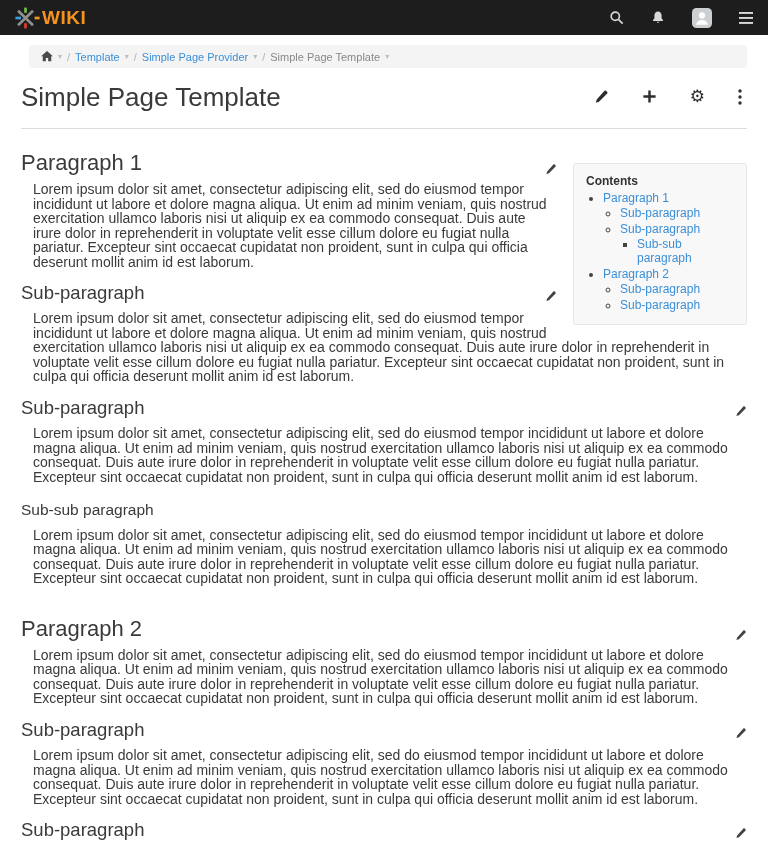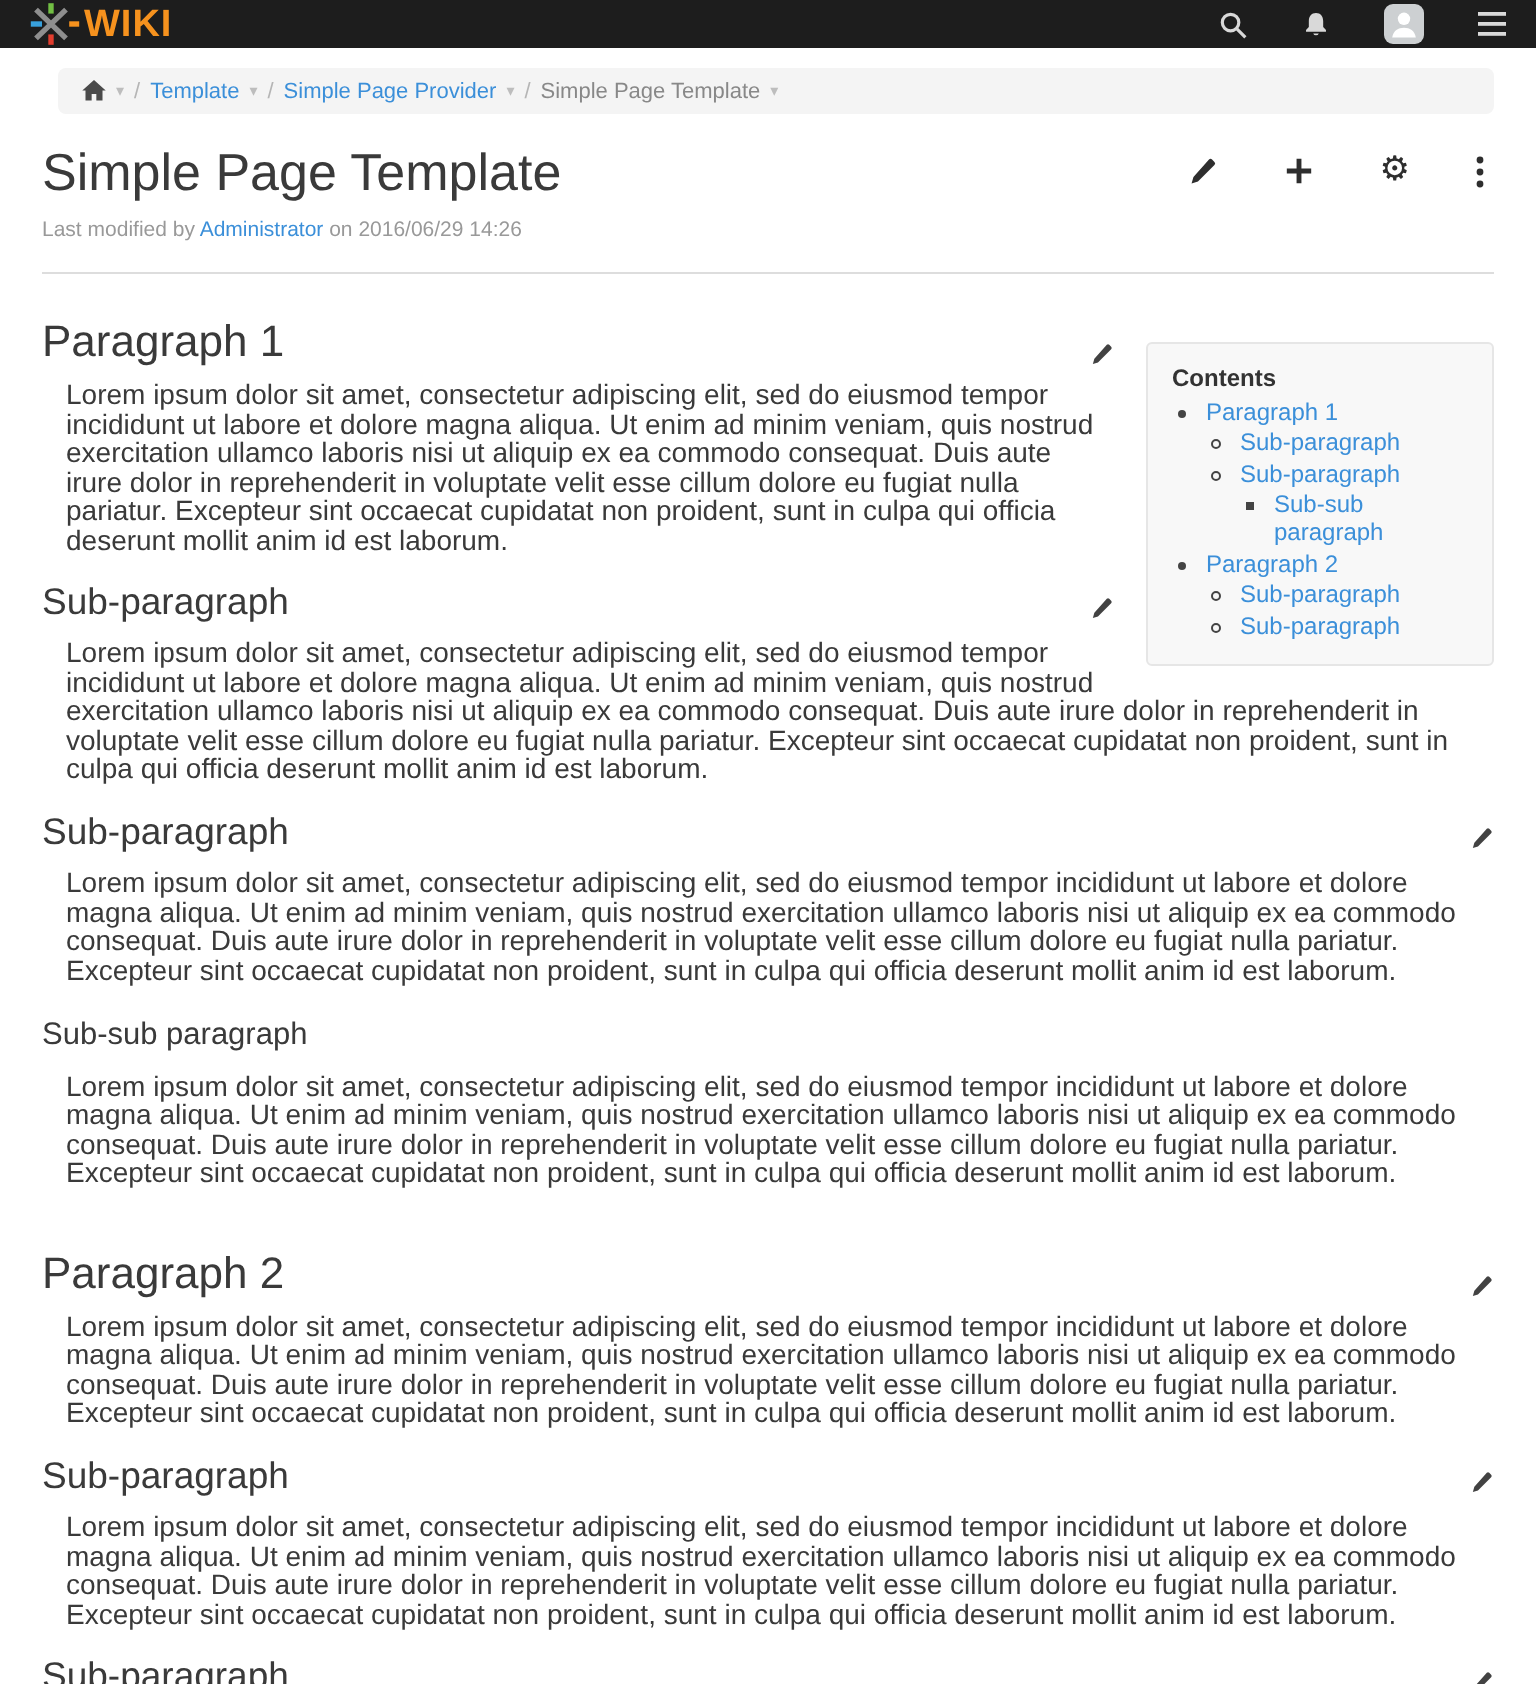--- a/index.html
+++ b/index.html
@@ -4,21 +4,21 @@
 <style>
   html,body{margin:0;padding:0;}
   body{
     width:768px;
     background:#fff;
     font-family:"Liberation Sans", sans-serif;
     color:#3a3a3a;
   }
   
   .navbar{
-    height:24px; background:#1d1d1d;
+    height:35px; background:#1d1d1d;
     display:flex; align-items:center; padding:0 15px;
   }
   .brand{display:flex; align-items:center; gap:1px;}
   .brand-text{
     color:#f6921e; font-size:19px; font-weight:700;
     letter-spacing:.5px; line-height:1; margin-left:1px;
   }
   .nav-icons{margin-left:auto; display:flex; align-items:center; gap:27px;}
   .nav-icon{display:flex; align-items:center; cursor:pointer;}
   
@@ -150,25 +150,20 @@
           <span class="gear-glyph">⚙</span>
         </button>
         <button class="action-btn">
           <svg width="4" height="16" viewBox="0 0 4 16" fill="#2e2e2e">
             <circle cx="2" cy="2" r="1.7"></circle>
             <circle cx="2" cy="8" r="1.7"></circle>
             <circle cx="2" cy="14" r="1.7"></circle>
           </svg>
         </button>
       </div>
-  </div>
-  <div class="modified">
-    <span>Last modified by</span>
-    <a href="#">Administrator</a>
-    <span>on 2016/06/29 14:26</span>
   </div>
   <hr class="title-rule">
 
   <div class="content-flow">
     <aside class="toc">
       <div class="toc-title">Contents</div>
       <div id="toc-list-slot">
           <ul>
             <li><a href="#">Paragraph 1</a><ul>
                 <li><a href="#">Sub-paragraph</a></li>

